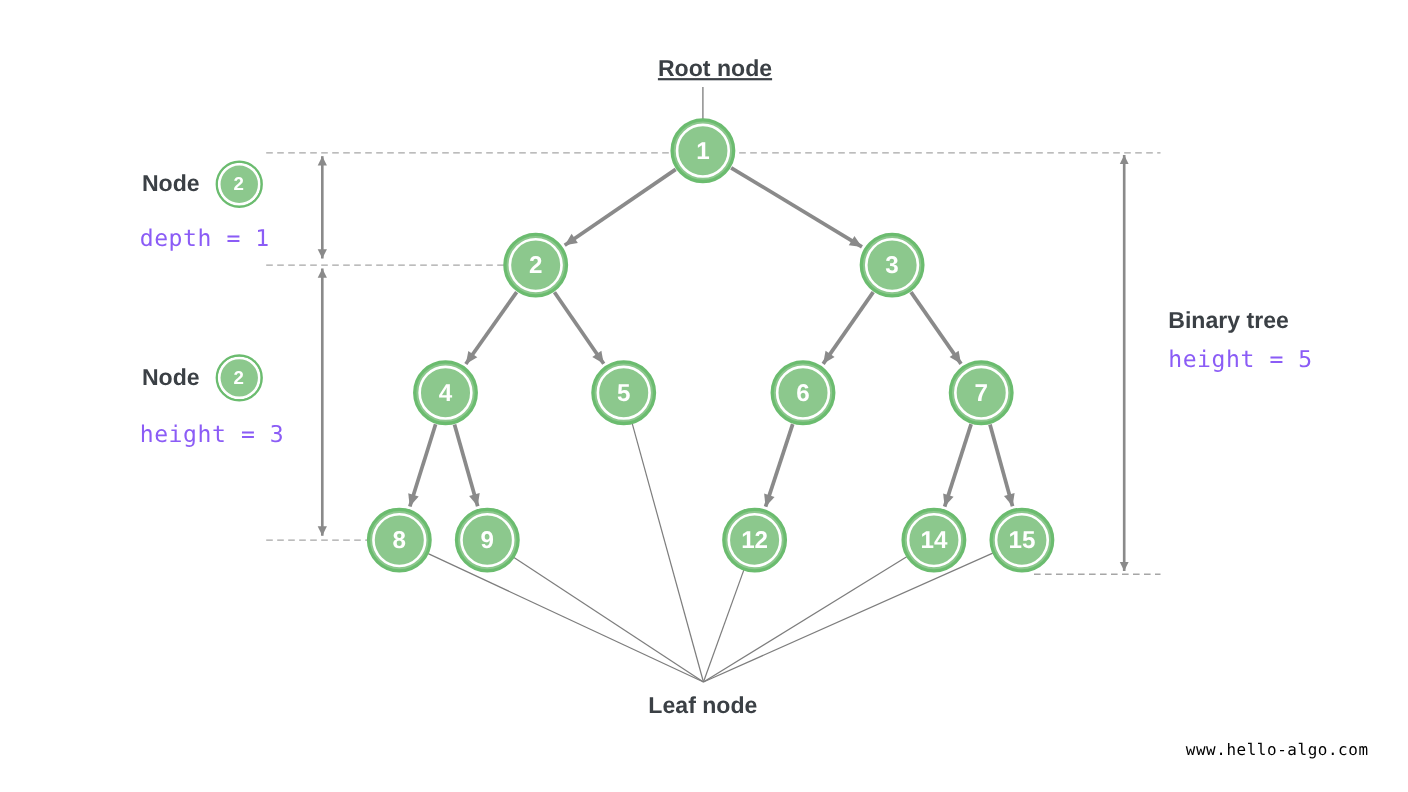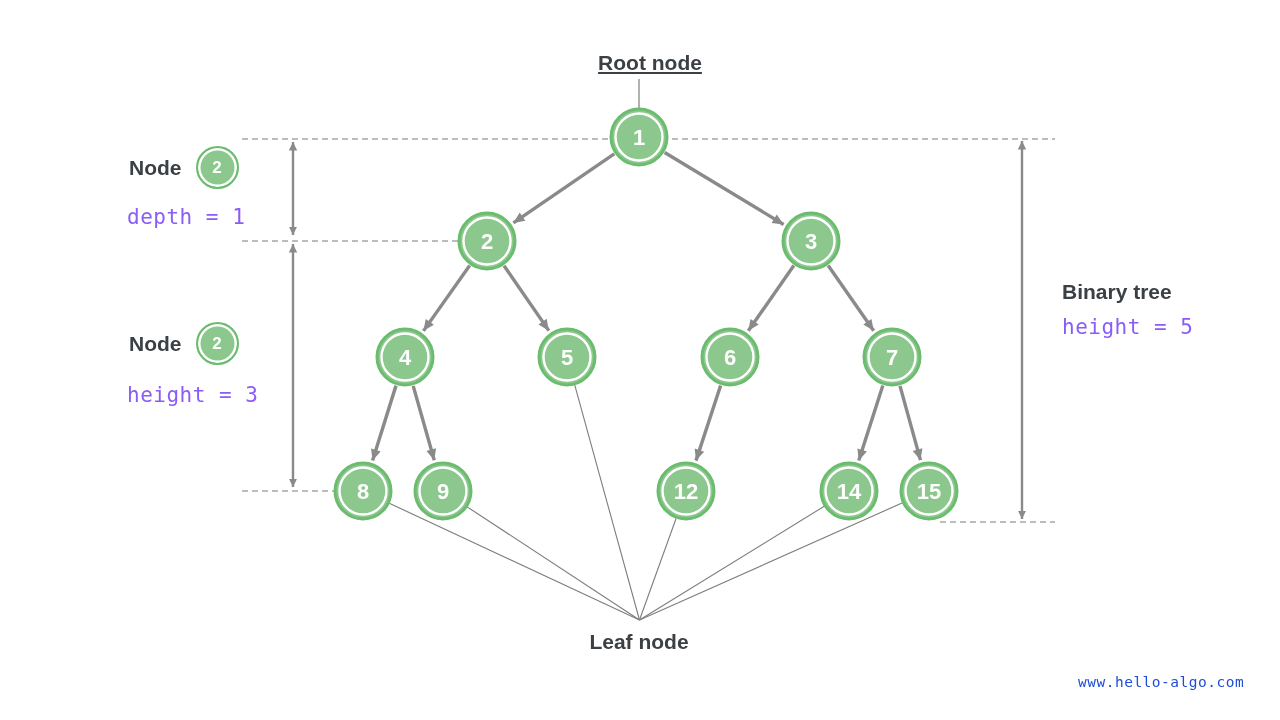--- a/index.html
+++ b/index.html
@@ -9,21 +9,21 @@
   .h-label{position:absolute;font:700 21px "Liberation Sans",sans-serif;color:#3B4045;white-space:nowrap;}
   .centered{transform:translateX(-50%);}
   .mono-label{position:absolute;font:400 21px "DejaVu Sans Mono",monospace;color:#8b5cf6;
               letter-spacing:.5px;white-space:nowrap;}
   .annot{position:absolute;display:flex;align-items:center;gap:14px;}
   .annot .title{font:700 21px "Liberation Sans",sans-serif;color:#3B4045;}
   .badge{width:39px;height:39px;border-radius:50%;background:#8CC88D;border:2.5px solid #6BBC6F;
          box-shadow:inset 0 0 0 2.5px #ffffff;display:flex;align-items:center;justify-content:center;
          color:#fff;font:700 17px "Liberation Sans",sans-serif;}
   .watermark{position:absolute;left:1078px;top:674px;font:400 14.5px "DejaVu Sans Mono",monospace;
-             color:#1d4ed8;letter-spacing:.5px;}
+             color:#000000;letter-spacing:.5px;}
 </style>
 </head>
 <body>
 
 <div class="stage">
 
   <svg id="tree-svg" width="1280" height="720" viewBox="0 0 1280 720">
       <defs>
         <marker id="ah" markerUnits="userSpaceOnUse" markerWidth="14" markerHeight="12" refX="11.5" refY="5.5" orient="auto">
           <path d="M0.5,0.5 L11.5,5.5 L0.5,10.5 Z" fill="#8A8A8A"></path>

